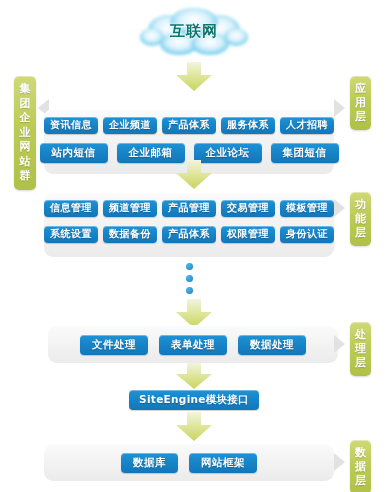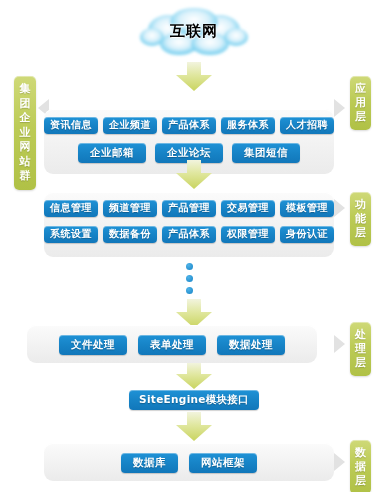--- a/index.html
+++ b/index.html
@@ -10,21 +10,21 @@
     overflow:hidden;
     position:relative;
   }
   .stage{position:relative;width:388px;height:492px;}
 
   
   .cloud-wrap{position:absolute;left:134px;top:4px;width:120px;height:58px;}
   .cloud-svg{position:absolute;left:0;top:0;}
   .cloud-label{
     position:absolute;left:0;top:18px;width:120px;text-align:center;
-    font-size:15px;font-weight:bold;color:#000000;letter-spacing:1px;
+    font-size:15px;font-weight:bold;color:#0f766e;letter-spacing:1px;
     text-shadow:0 1px 0 #ffffff,0 0 3px #ffffff;
   }
 
   
   .arrow{position:absolute;width:46px;}
 
   
   .panel{
     position:absolute;
     background:linear-gradient(to bottom,#fbfbfb 0%,#f2f2f2 55%,#ebebeb 100%);
@@ -133,20 +133,21 @@
 
   <div class="panel" style="left:44px;top:109px;width:290px;height:65px;">
     <div class="row" style="padding-top:8px;">
       <div class="pill">资讯信息</div>
       <div class="pill">企业频道</div>
       <div class="pill">产品体系</div>
       <div class="pill">服务体系</div>
       <div class="pill">人才招聘</div>
     </div>
     <div class="row" style="padding-top:9px;gap:9px;">
+      <div class="pill wide">站内短信</div>
       <div class="pill wide">企业邮箱</div>
       <div class="pill wide">企业论坛</div>
       <div class="pill wide">集团短信</div>
     </div>
   </div>
   <div class="tri right" style="left:334px;top:99px;"></div>
   <div class="tab" style="left:350px;top:76px;">
     <span>应</span>
     <span>用</span>
     <span>层</span>
@@ -182,21 +183,21 @@
   <div class="dots" style="left:186px;top:263px;">
     <div class="dot"></div>
     <div class="dot"></div>
     <div class="dot"></div>
   </div>
 
   <svg class="arrow" style="left:171px;top:299px;" width="46" height="30" viewBox="0 0 46 30">
     <path d="M16 0 L30 0 L30 13 L41 13 L23 29 L5 13 L16 13 Z" fill="url(#ag)"></path>
   </svg>
 
-  <div class="panel" style="left:27px;top:325px;width:290px;height:38px;">
+  <div class="panel" style="left:48px;top:325px;width:290px;height:38px;">
     <div class="row" style="padding-top:10px;gap:11px;">
       <div class="pill wide">文件处理</div>
       <div class="pill wide">表单处理</div>
       <div class="pill wide">数据处理</div>
     </div>
   </div>
   <div class="tri right" style="left:334px;top:335px;"></div>
   <div class="tab" style="left:350px;top:322px;">
     <span>处</span>
     <span>理</span>

